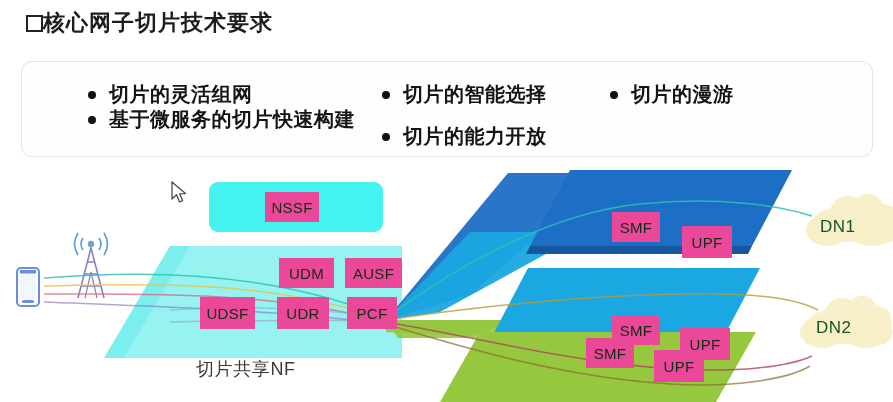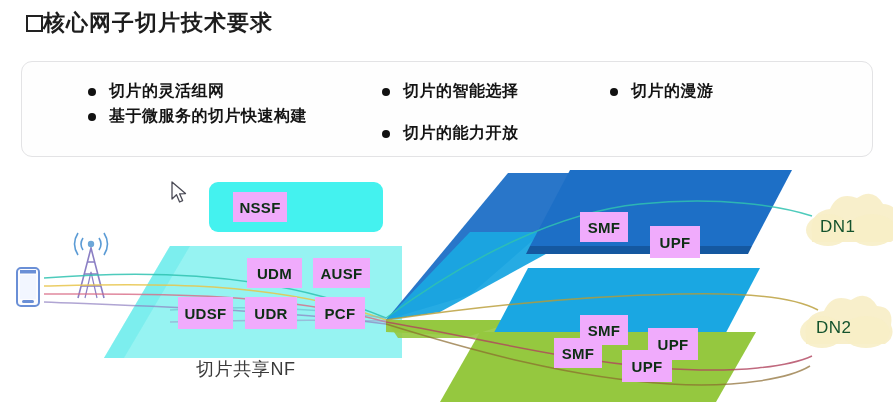--- a/index.html
+++ b/index.html
@@ -59,21 +59,21 @@
     white-space: nowrap;
   }
   .dot {
     width: 8px;
     height: 8px;
     border-radius: 50%;
     background: #111;
     flex: none;
   }
   .bullet-label {
-    font-size: 16px;
+    font-size: 20px;
     font-weight: 700;
     letter-spacing: 0.5px;
     color: #141414;
   }
   .b0 { left: 66px; top: 19px; }
   .b1 { left: 360px; top: 19px; }
   .b2 { left: 588px; top: 19px; }
   .b3 { left: 66px; top: 44px; }
   .b4 { left: 360px; top: 61px; }
 
@@ -82,28 +82,29 @@
     position: absolute;
     left: 0;
     top: 160px;
     width: 893px;
     height: 242px;
   }
   .diagram svg { display: block; }
 
   .nf-box {
     position: absolute;
-    background: #f0abfc;
+    background: #ec4899;
     color: #0e2e14;
     font-size: 15px;
-    font-weight: 700;
+    font-weight: 400;
     display: flex;
     align-items: center;
     justify-content: center;
     letter-spacing: 0.3px;
+    margin-left: 32px;
   }
 
   .plane-label {
     position: absolute;
     font-size: 18px;
     font-weight: 500;
     color: #3a3a3a;
     letter-spacing: 0.6px;
     white-space: nowrap;
   }
@@ -236,21 +237,21 @@
       <path d="M170 162 C 260 160, 330 160, 386 161" stroke="#9a8fc7" opacity="0.55"></path>
     </g>
 
   </svg>
 
   <div class="nf-box" style="left:233px; top:32px; width:54px; height:30px;">NSSF</div>
 
   <div class="nf-box" style="left:247px; top:98px; width:55px; height:30px;">UDM</div>
   <div class="nf-box" style="left:313px; top:98px; width:57px; height:30px;">AUSF</div>
 
-  <div class="nf-box" style="left:178px; top:137px; width:55px; height:32px;">UDSF</div>
+  <div class="nf-box" style="left:168px; top:137px; width:55px; height:32px;">UDSF</div>
   <div class="nf-box" style="left:245px; top:137px; width:52px; height:32px;">UDR</div>
   <div class="nf-box" style="left:315px; top:137px; width:50px; height:32px;">PCF</div>
 
   <div class="nf-box" style="left:580px; top:52px; width:48px; height:30px;">SMF</div>
   <div class="nf-box" style="left:650px; top:66px; width:50px; height:32px;">UPF</div>
 
   <div class="nf-box" style="left:580px; top:155px; width:48px; height:30px;">SMF</div>
   <div class="nf-box" style="left:648px; top:168px; width:50px; height:32px;">UPF</div>
 
   <div class="nf-box" style="left:554px; top:178px; width:48px; height:30px;">SMF</div>

